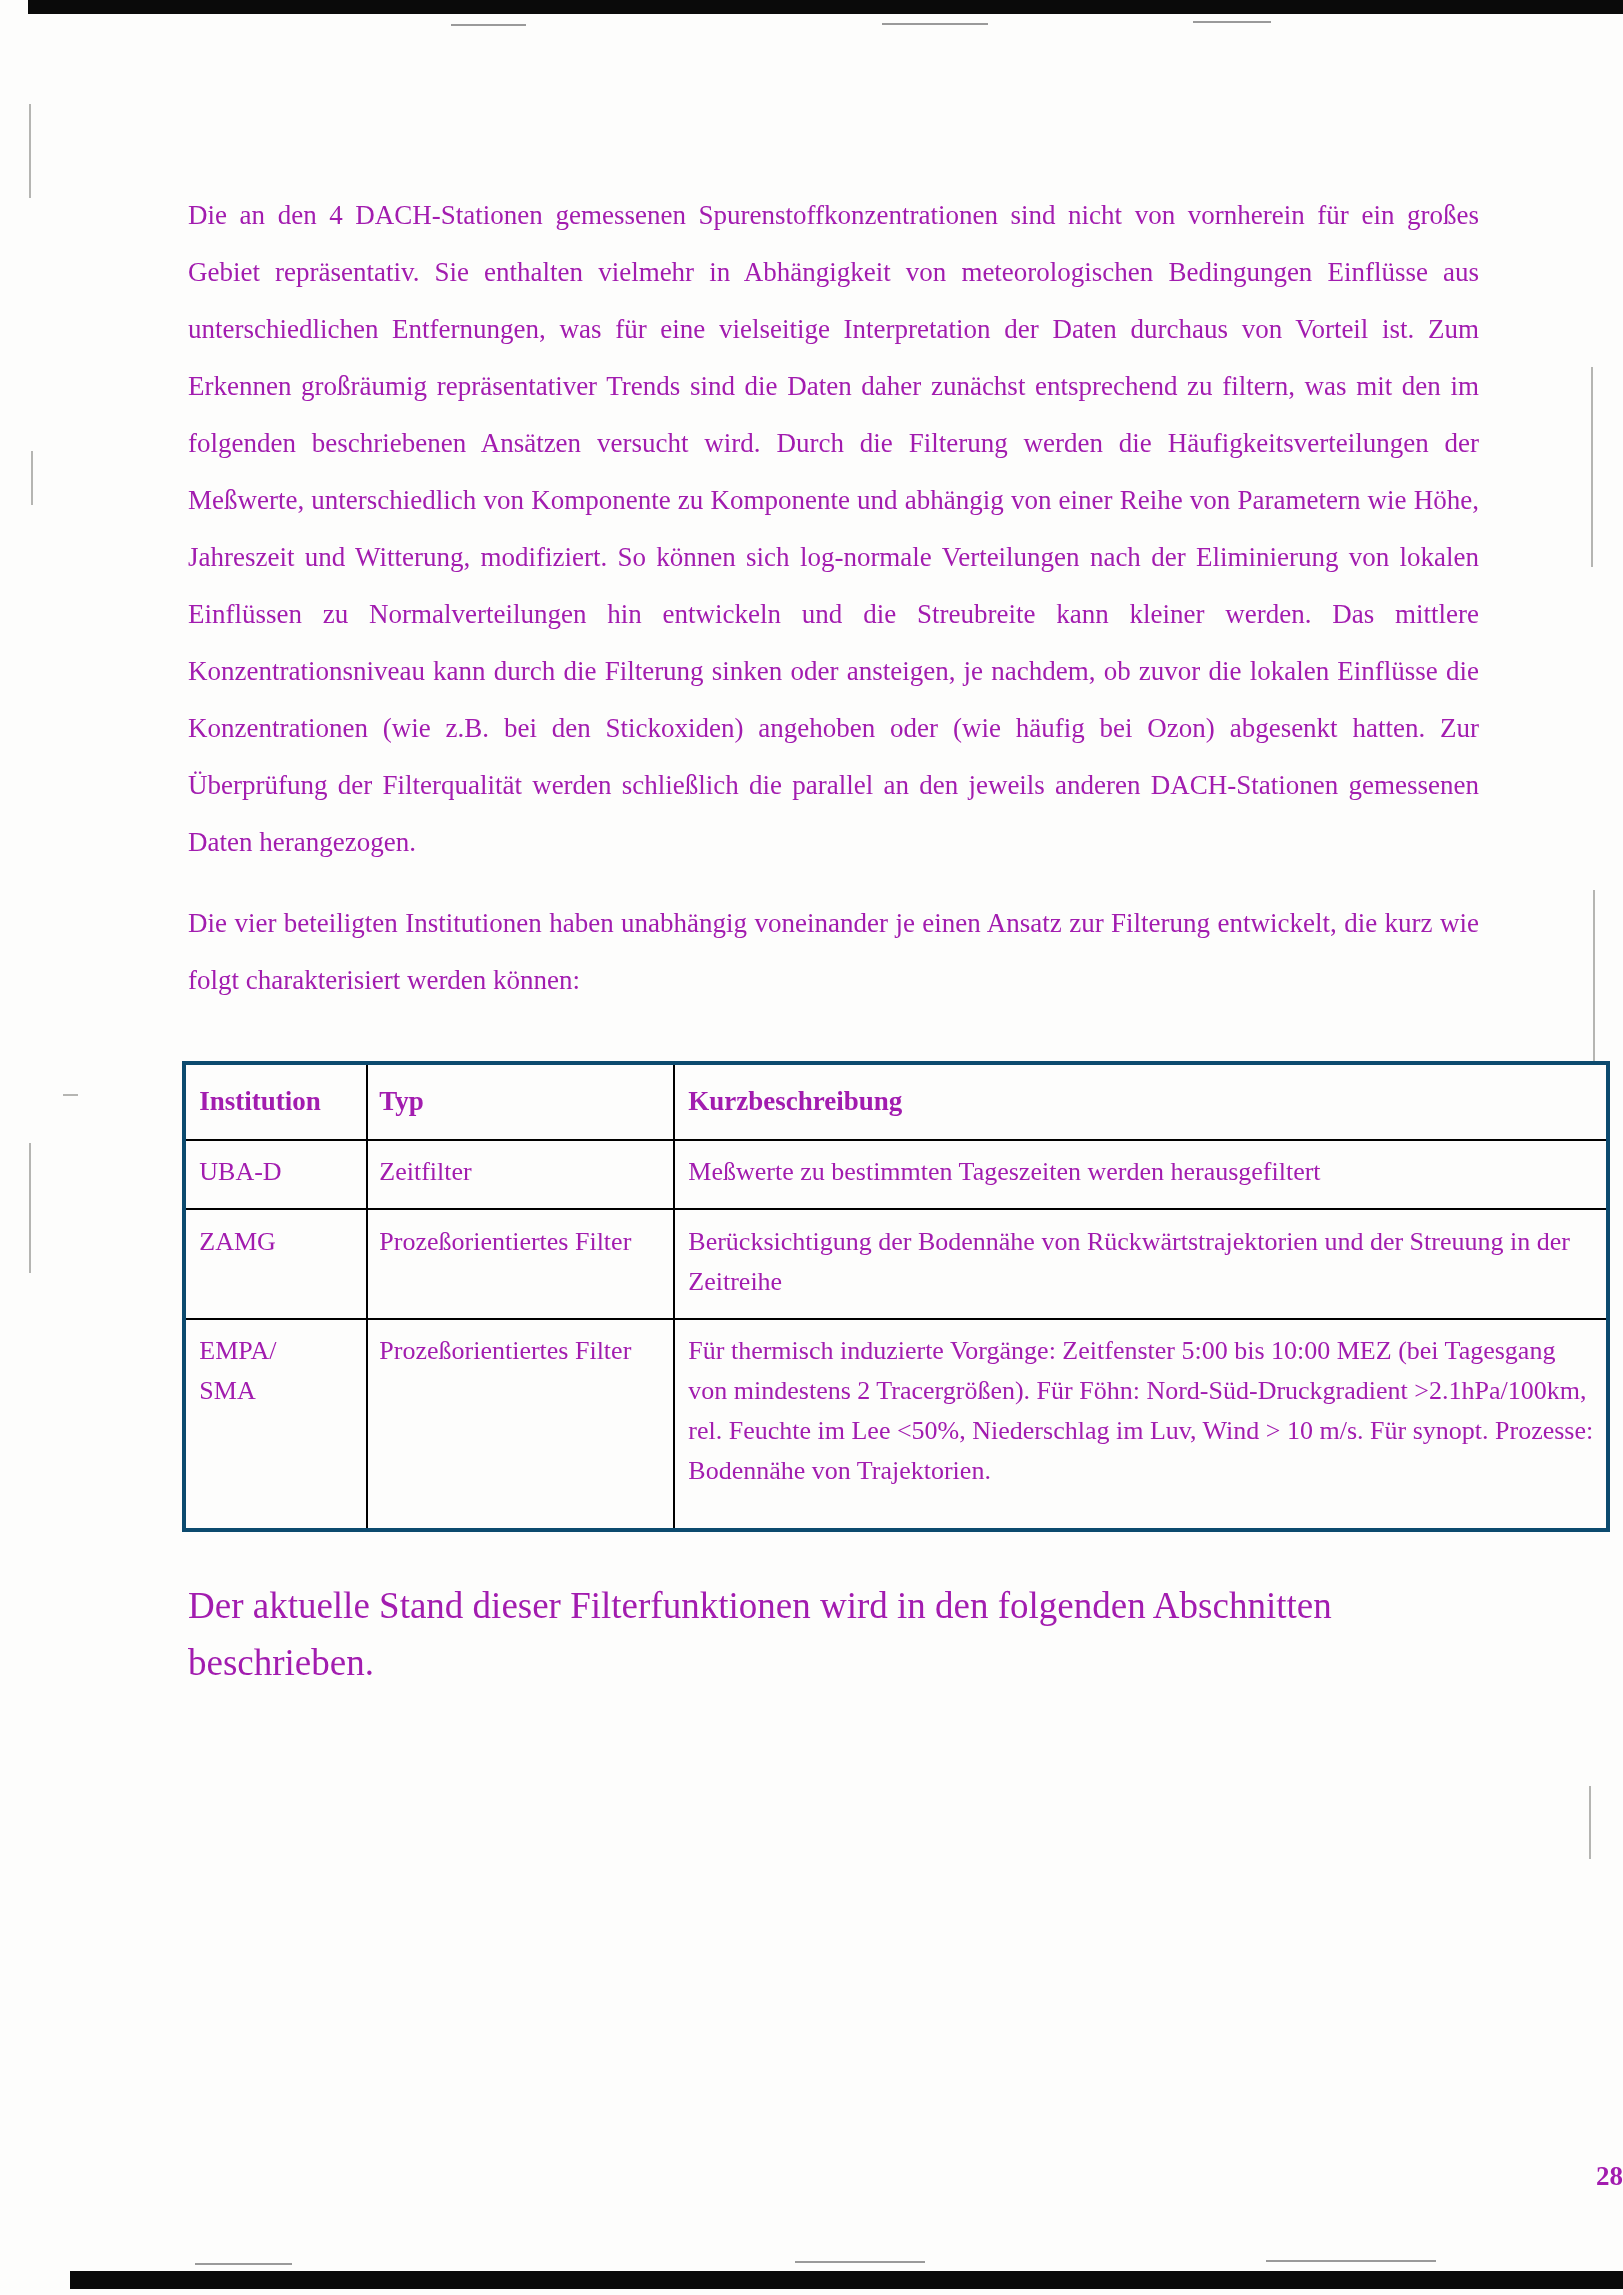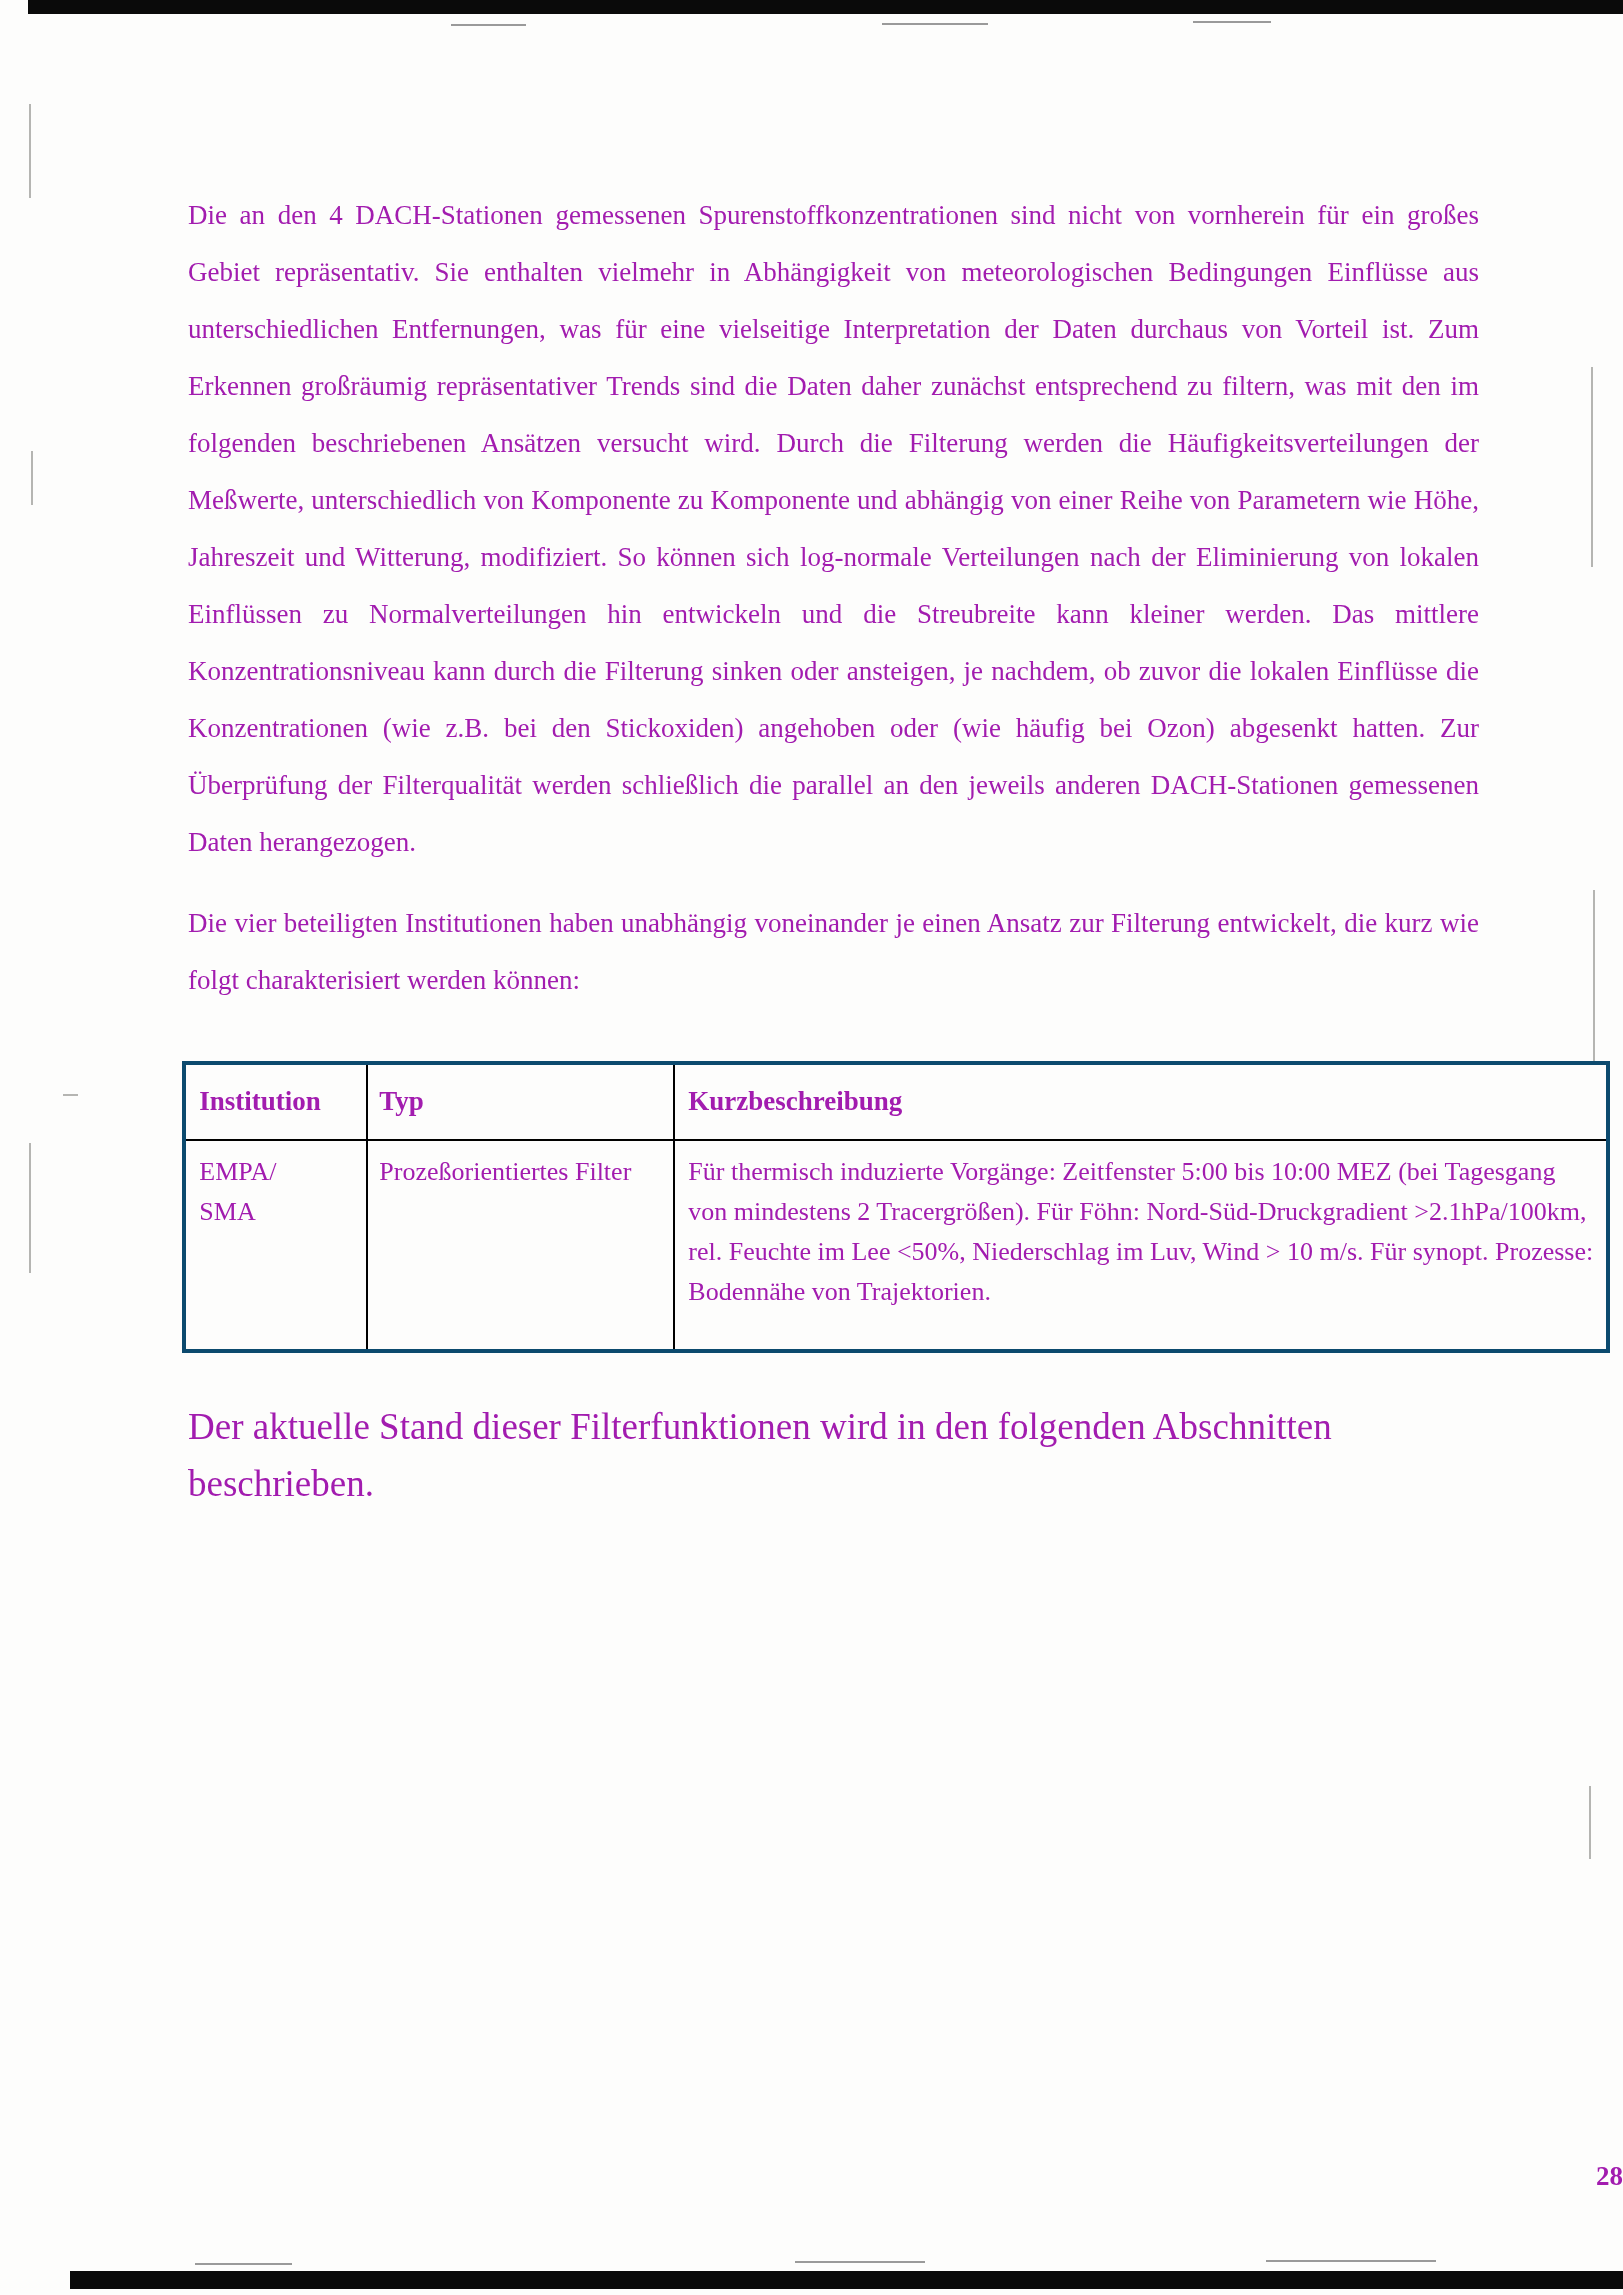--- a/index.html
+++ b/index.html
@@ -126,20 +126,30 @@
         <col>
       </colgroup>
       <thead>
         <tr>
           <th>Institution</th>
           <th class="col-typ">Typ</th>
           <th>Kurzbeschreibung</th>
         </tr>
       </thead>
       <tbody>
+        <tr>
+          <td class="cell-inst">UBA-D</td>
+          <td class="col-typ">Zeitfilter</td>
+          <td class="cell-desc">Meßwerte zu bestimmten Tageszeiten werden herausgefiltert</td>
+        </tr>
+        <tr>
+          <td class="cell-inst">ZAMG</td>
+          <td class="col-typ">Prozeßorientiertes Filter</td>
+          <td class="cell-desc">Berücksichtigung der Bodennähe von Rückwärtstrajektorien und der Streuung in der Zeitreihe</td>
+        </tr>
         <tr class="row-empa">
           <td class="cell-inst">EMPA/
 SMA</td>
           <td class="col-typ">Prozeßorientiertes Filter</td>
           <td class="cell-desc">Für thermisch induzierte Vorgänge: Zeitfenster 5:00 bis 10:00 MEZ (bei Tagesgang von mindestens 2 Tracergrößen). Für Föhn: Nord-Süd-Druckgradient &gt;2.1hPa/100km, rel. Feuchte im Lee &lt;50%, Niederschlag im Luv, Wind &gt; 10 m/s. Für synopt. Prozesse: Bodennähe von Trajektorien.</td>
         </tr>
       </tbody>
     </table>
 
     <p class="closing">Der aktuelle Stand dieser Filterfunktionen wird in den folgenden Abschnitten beschrieben.</p>

